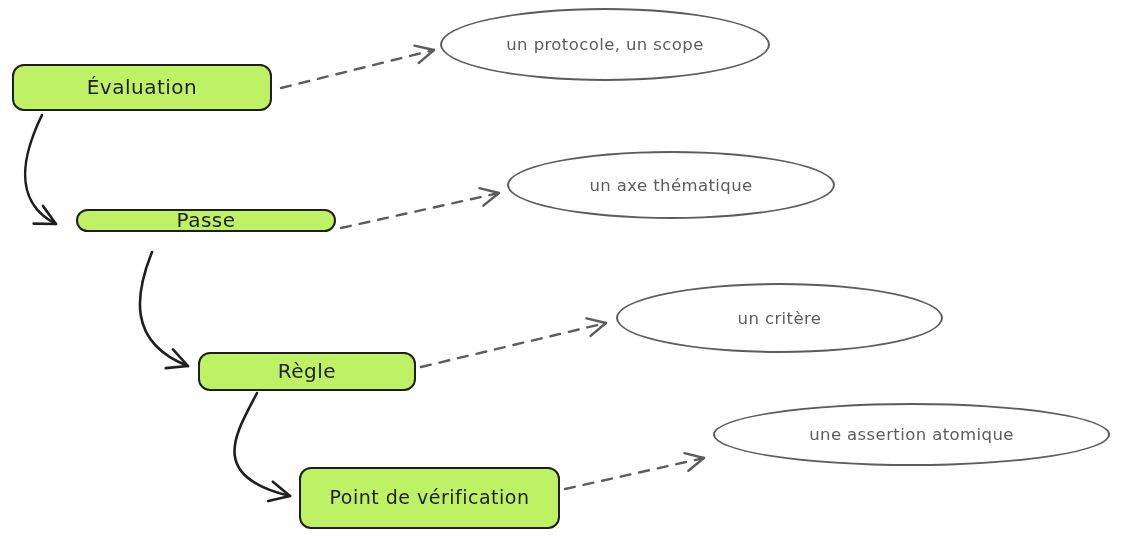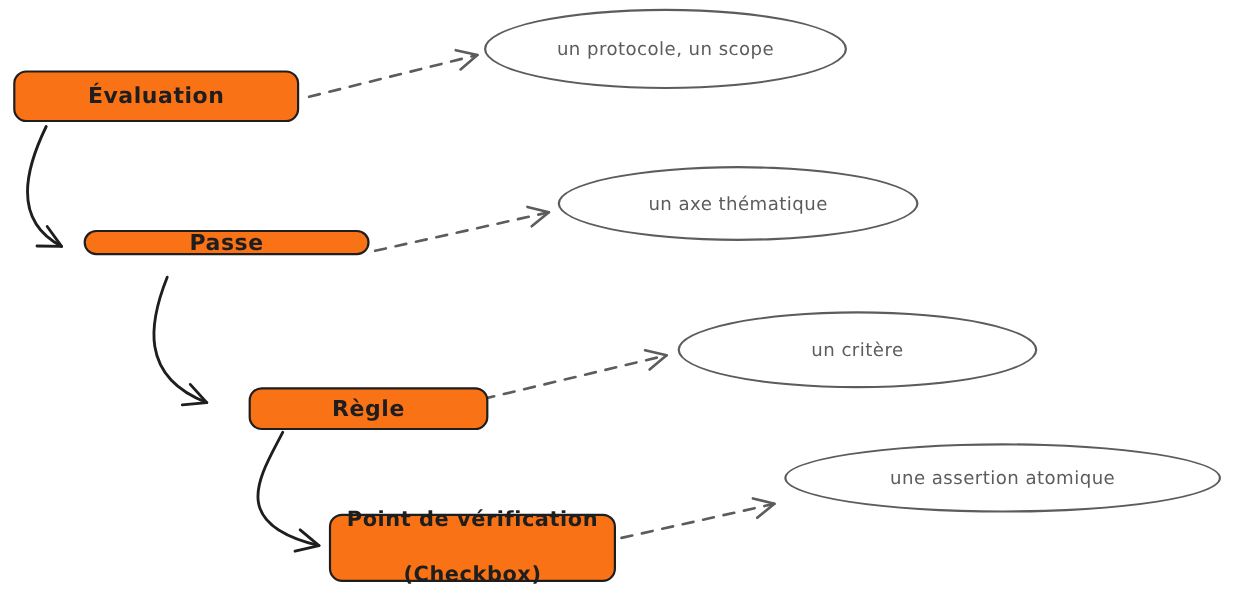--- a/index.html
+++ b/index.html
@@ -40,43 +40,42 @@
   }
   .arrowhead-black { stroke: var(--node-stroke); fill: none; stroke-width: 2.6; stroke-linecap: round; stroke-linejoin: round; }
   .arrowhead-gray  { stroke: var(--annotation-stroke); fill: none; stroke-width: 2.4; stroke-linecap: round; stroke-linejoin: round; }
 
   .node {
     position: absolute;
     display: flex; flex-direction: column;
     align-items: center; justify-content: center;
     border: 2.4px solid var(--node-stroke);
     border-radius: 12px;
-    background: #f97316;
+    background: #bef264;
     color: var(--node-text);
     font-size: 20px;
     letter-spacing: 0.5px;
     line-height: 1.35;
-    font-weight: bold;
   }
   .bubble {
     position: absolute;
     display: flex;
     align-items: center; justify-content: center;
     border: 2.2px solid var(--annotation-stroke);
     border-radius: 50%;
     background: #ffffff;
     color: var(--annotation-text);
     font-size: 16.5px;
     letter-spacing: 0.4px;
     text-align: left;
   }
 
   #node-evaluation { left: 12px;  top: 64px;  width: 260px; height: 47px; }
   #node-passe      { left: 76px;  top: 209px; width: 260px; height: 23px; }
-  #node-regle      { left: 198px; top: 352px; width: 218px; height: 39px; margin-left: 28px; }
+  #node-regle      { left: 198px; top: 352px; width: 218px; height: 39px; }
   #node-point      { left: 299px; top: 467px; width: 261px; height: 62px; font-size: 19px; gap: 24px; }
 
   #bubble-protocole { left: 440px; top: 8px;   width: 330px; height: 73px; }
   #bubble-axe       { left: 507px; top: 151px; width: 328px; height: 68px; }
   #bubble-critere   { left: 616px; top: 283px; width: 327px; height: 70px; }
   #bubble-assertion { left: 713px; top: 403px; width: 397px; height: 63px; }
 </style>
 </head>
 <body>
 
@@ -106,21 +105,20 @@
     <span>Évaluation</span>
   </div>
   <div class="node" id="node-passe">
     <span>Passe</span>
   </div>
   <div class="node" id="node-regle">
     <span>Règle</span>
   </div>
   <div class="node" id="node-point">
     <span>Point de vérification</span>
-    <span>(Checkbox)</span>
   </div>
 
   <div class="bubble" id="bubble-protocole">
     <span>un protocole, un scope</span>
   </div>
   <div class="bubble" id="bubble-critere">
     <span>un critère</span>
   </div>
   <div class="bubble" id="bubble-axe">
     <span>un axe thématique</span>

